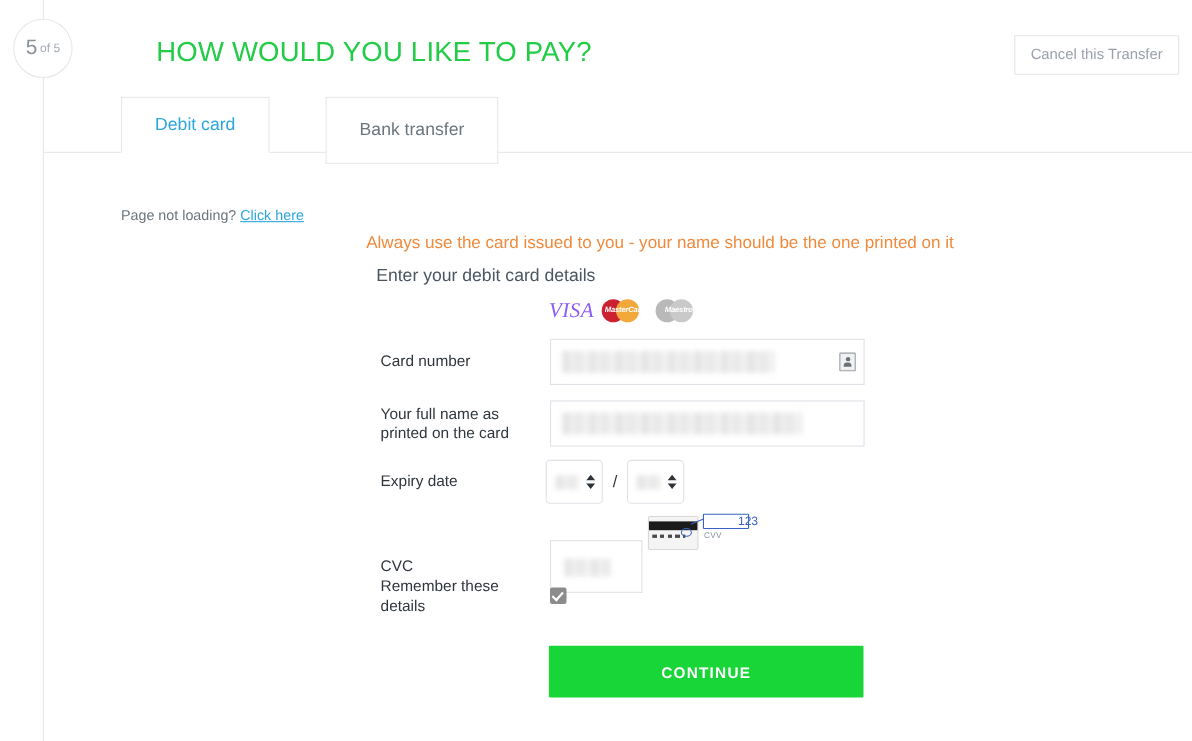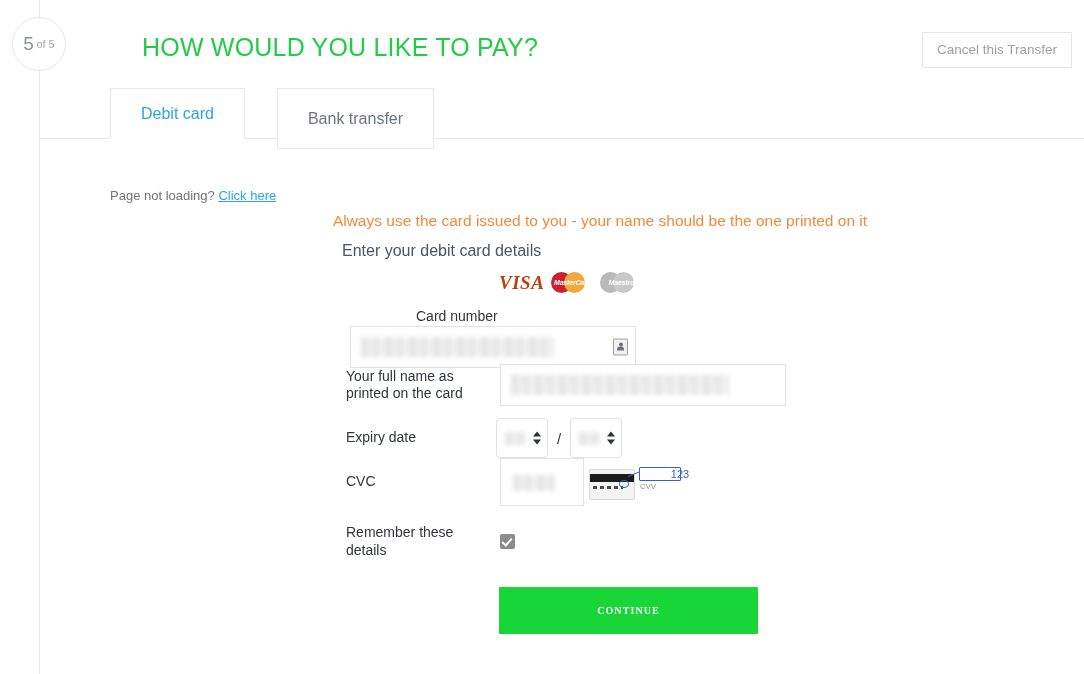--- a/index.html
+++ b/index.html
@@ -95,20 +95,21 @@
     width: 1045px;
     height: 1px;
     background: #e6e8ea;
   }
   #tabs {
     position: absolute;
     left: 110px;
     top: 88px;
     display: flex;
     z-index: 2;
+    gap: 19px;
   }
   .tab {
     height: 61px;
     box-sizing: border-box;
     background: #ffffff;
     border: 1px solid #e6e8ea;
     display: flex;
     align-items: center;
     justify-content: center;
     font-size: 16px;
@@ -164,23 +165,23 @@
     position: absolute;
     left: 499px;
     top: 272px;
     display: flex;
     align-items: center;
     gap: 7px;
   }
   .logo-visa {
     font-family: "Liberation Serif", serif;
     font-style: italic;
-    font-weight: bold;
+    font-weight: normal;
     font-size: 19px;
-    color: #c2410c;
+    color: #8b5cf6;
     letter-spacing: 0.5px;
     line-height: 1;
   }
   .logo-mc, .logo-maestro {
     position: relative;
     width: 42px;
     height: 21px;
   }
   .logo-mc .c1, .logo-mc .c2,
   .logo-maestro .c1, .logo-maestro .c2 {
@@ -235,21 +236,21 @@
     background:
       repeating-linear-gradient(90deg,
         #e4e4e4 0px, #e4e4e4 7px,
         #efefef 7px, #efefef 11px,
         #e8e8e8 11px, #e8e8e8 19px,
         #f2f2f2 19px, #f2f2f2 24px);
     filter: blur(2.2px);
     opacity: 0.95;
   }
 
-  #row-card-number { left: 346px; top: 308px; flex-direction: column; }
+  #row-card-number { left: 346px; top: 308px; }
   #card-number-input {
     width: 286px;
     height: 42px;
     margin-left: 4px;
   }
   #card-number-input .redacted {
     left: 10px; top: 10px; width: 193px; height: 20px;
   }
   #autofill-icon {
     position: absolute;
@@ -326,21 +327,21 @@
     border-right: 4px solid transparent;
   }
   .stepper .up { border-bottom: 5px solid #2d3339; }
   .stepper .down { border-top: 5px solid #2d3339; }
   #expiry-separator {
     font-size: 15px;
     color: #30363d;
     margin: 0 9px;
   }
 
-  #row-cvc { left: 346px; top: 458px; }
+  #row-cvc { left: 346px; top: 491px; }
   #cvc-input {
     width: 84px;
     height: 48px;
     margin-left: 4px;
   }
   #cvc-input .redacted {
     left: 12px; top: 16px; width: 42px; height: 16px;
   }
 
   
@@ -435,29 +436,29 @@
     border: solid #ffffff;
     border-width: 0 2px 2px 0;
     transform: rotate(42deg);
   }
 
   
   #continue-button {
     position: absolute;
     left: 499px;
     top: 587px;
-    width: 259px;
+    width: 286px;
     height: 47px;
     background: #18d638;
     border: none;
     color: #ffffff;
-    font-size: 10px;
+    font-size: 14px;
     font-weight: bold;
     letter-spacing: 1.1px;
-    font-family: Liberation Serif, serif;
+    font-family: Liberation Sans, sans-serif;
     cursor: pointer;
     border-radius: 1px;
   }
 </style>
 </head>
 <body>
 
 <div id="step-rail"></div>
 
 <div id="step-badge">

